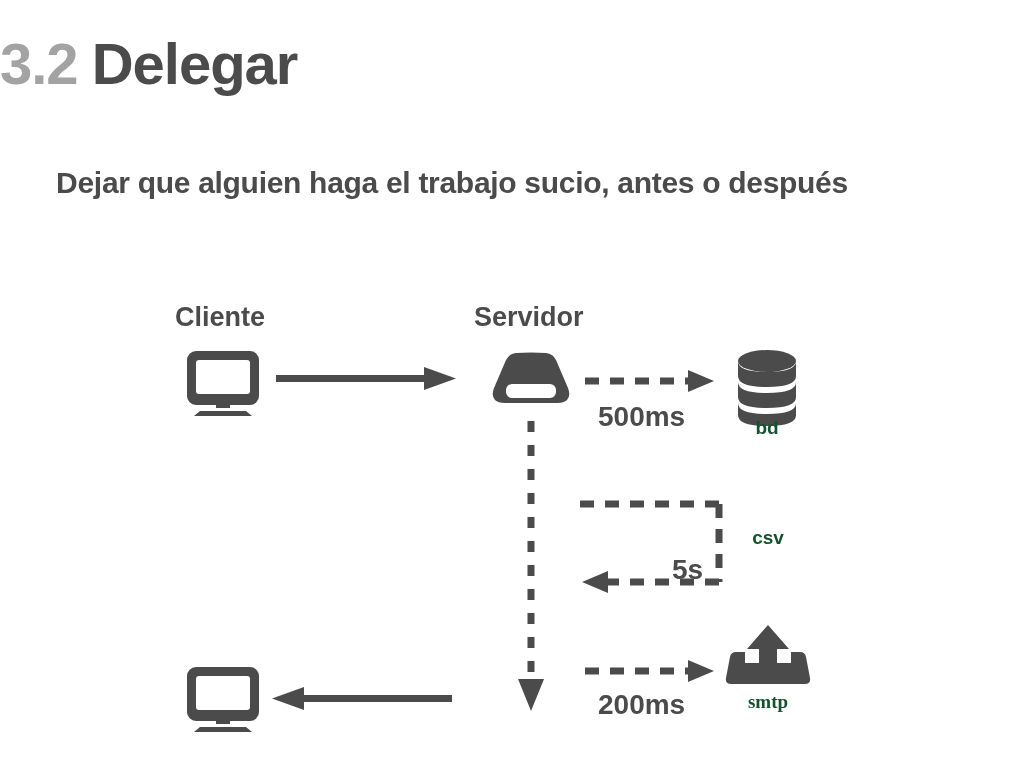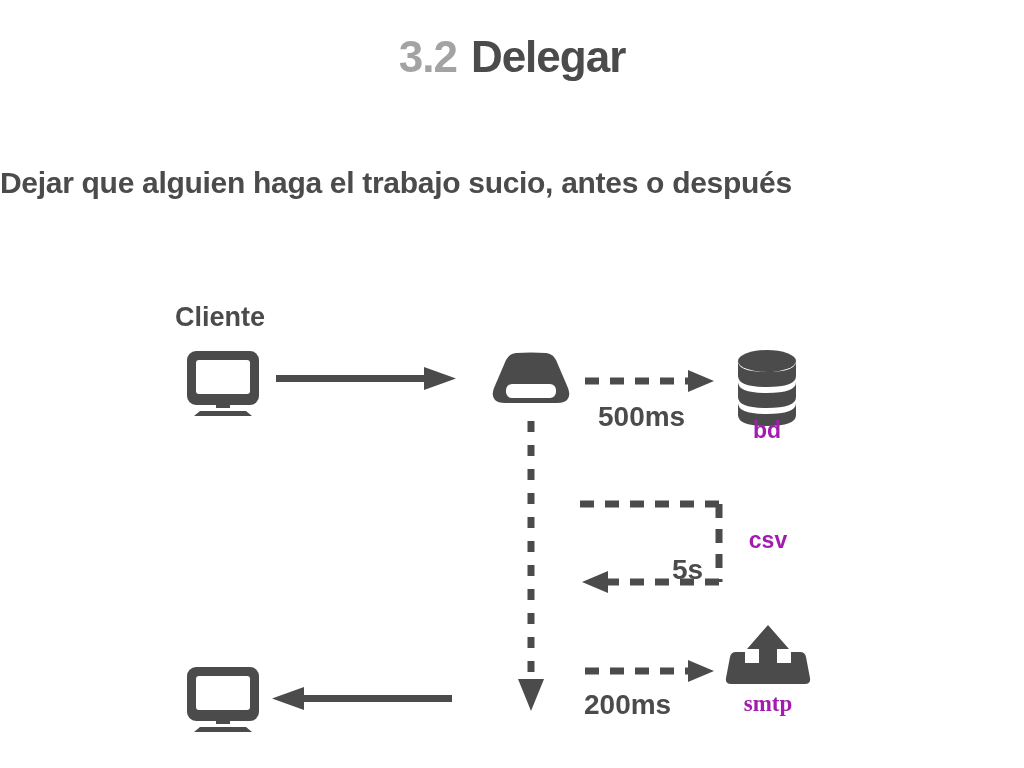--- a/index.html
+++ b/index.html
@@ -15,42 +15,41 @@
     font-family: "Liberation Sans", sans-serif;
     color: #4d4d4d;
   }
 
   
   #slide-title {
     position: absolute;
     top: 34px;
     left: 0;
     width: 1024px;
-    text-align: center;
-    font-size: 44px;
+    font-size: 58px;
     font-weight: bold;
     letter-spacing: -1px;
     line-height: 1.05;
     white-space: nowrap;
   }
   #slide-title .num {
     color: #a3a3a3;
   }
   #slide-title .word {
     color: #4b4b4b;
     margin-left: 14px;
   }
 
   
   #slide-subtitle {
     position: absolute;
     top: 166px;
     left: 0;
     width: 904px;
-    text-align: left;
+    text-align: center;
     font-size: 30px;
     font-weight: bold;
     color: #4b4b4b;
     letter-spacing: -0.3px;
     white-space: nowrap;
   }
 
   
   #diagram {
     position: absolute;
@@ -71,41 +70,41 @@
     font-weight: bold;
     color: #4b4b4b;
     white-space: nowrap;
   }
   #heading-cliente { top: 263px; left: 175px; }
   #heading-servidor { top: 263px; left: 474px; }
 
   
   .node-caption {
     position: absolute;
-    font-size: 23px;
-    font-weight: bold;
-    color: #a21caf;
+    font-size: 19px;
+    font-weight: bold;
+    color: #14532d;
     white-space: nowrap;
     text-align: center;
   }
   #caption-bd   { top: 378px; left: 725px; width: 84px; }
   #caption-csv  { top: 488px; left: 736px; width: 64px; text-align: center; }
   #caption-smtp { top: 652px; left: 718px; width: 100px; font-family: Liberation Serif, serif; }
 
   
   .latency-label {
     position: absolute;
     font-size: 28px;
     font-weight: bold;
     color: #4b4b4b;
     white-space: nowrap;
   }
   #label-500ms { top: 362px; left: 598px; }
   #label-5s    { top: 515px; left: 672px; }
-  #label-200ms { top: 650px; left: 584px; }
+  #label-200ms { top: 650px; left: 598px; }
 </style>
 </head>
 <body>
 
 <div id="slide-title">
   <span class="num">3.2</span><span class="word">Delegar</span>
 </div>
 
 <div id="slide-subtitle">Dejar que alguien haga el trabajo sucio, antes o después</div>
 
@@ -202,20 +201,21 @@
 
     <g fill="#4b4b4b">
       <rect x="304" y="656" width="148" height="7"></rect>
       <path d="M304 648 L272 659.5 L304 671 Z"></path>
     </g>
 
   </svg>
 
   <div class="col-heading" id="heading-cliente">Cliente</div>
 
+  <div class="col-heading" id="heading-servidor">Servidor</div>
 
   <div class="node-caption" id="caption-bd">bd</div>
 
   <div class="node-caption" id="caption-csv">csv</div>
 
   <div class="node-caption" id="caption-smtp">smtp</div>
 
   <div class="latency-label" id="label-500ms">500ms</div>
 
   <div class="latency-label" id="label-5s">5s</div>

